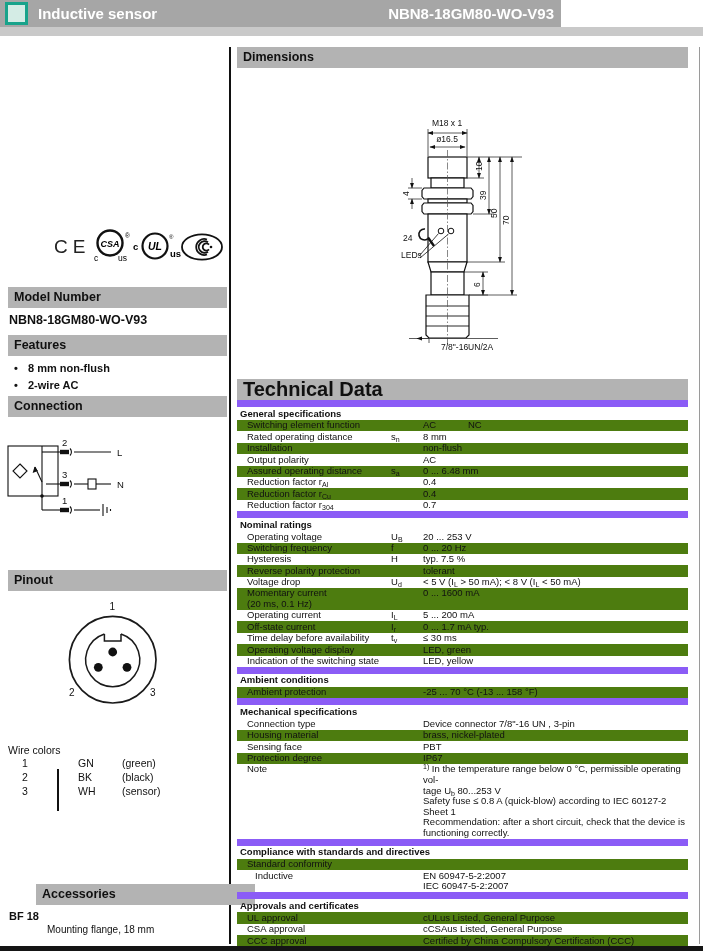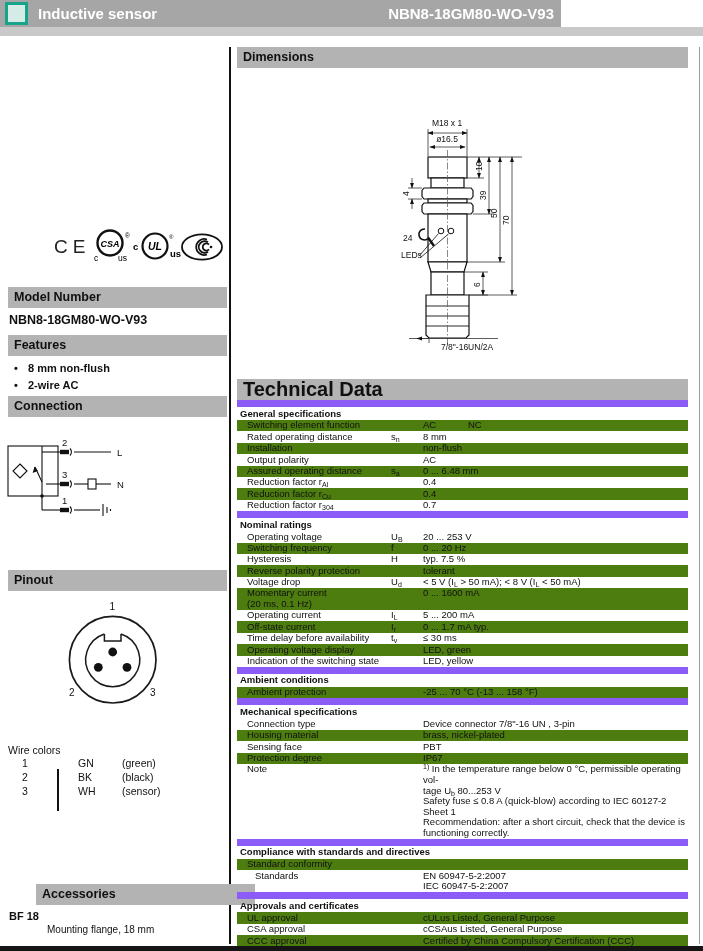--- a/index.html
+++ b/index.html
@@ -413,21 +413,21 @@
         <div class="t-sym"></div>
         <div class="t-val"><sup>1)</sup> In the temperature range below 0 °C, permissible operating vol-<br>tage U<sub>b</sub> 80...253 V<br>Safety fuse ≤ 0.8 A (quick-blow) according to IEC 60127-2 Sheet 1<br>Recommendation: after a short circuit, check that the device is<br>functioning correctly.</div>
       </div>
       <div class="tgroup-h">Compliance with standards and directives</div>
       <div class="trow shade">
         <div class="t-label">Standard conformity</div>
         <div class="t-sym"></div>
         <div class="t-val"></div>
       </div>
       <div class="trow">
-        <div class="t-label indent2">Standards</div>
+        <div class="t-label indent2">Inductive</div>
         <div class="t-sym"></div>
         <div class="t-val">EN 60947-5-2:2007<br>IEC 60947-5-2:2007</div>
       </div>
       <div class="tgroup-h">Approvals and certificates</div>
       <div class="trow shade">
         <div class="t-label">UL approval</div>
         <div class="t-sym"></div>
         <div class="t-val">cULus Listed, General Purpose</div>
       </div>
       <div class="trow">

